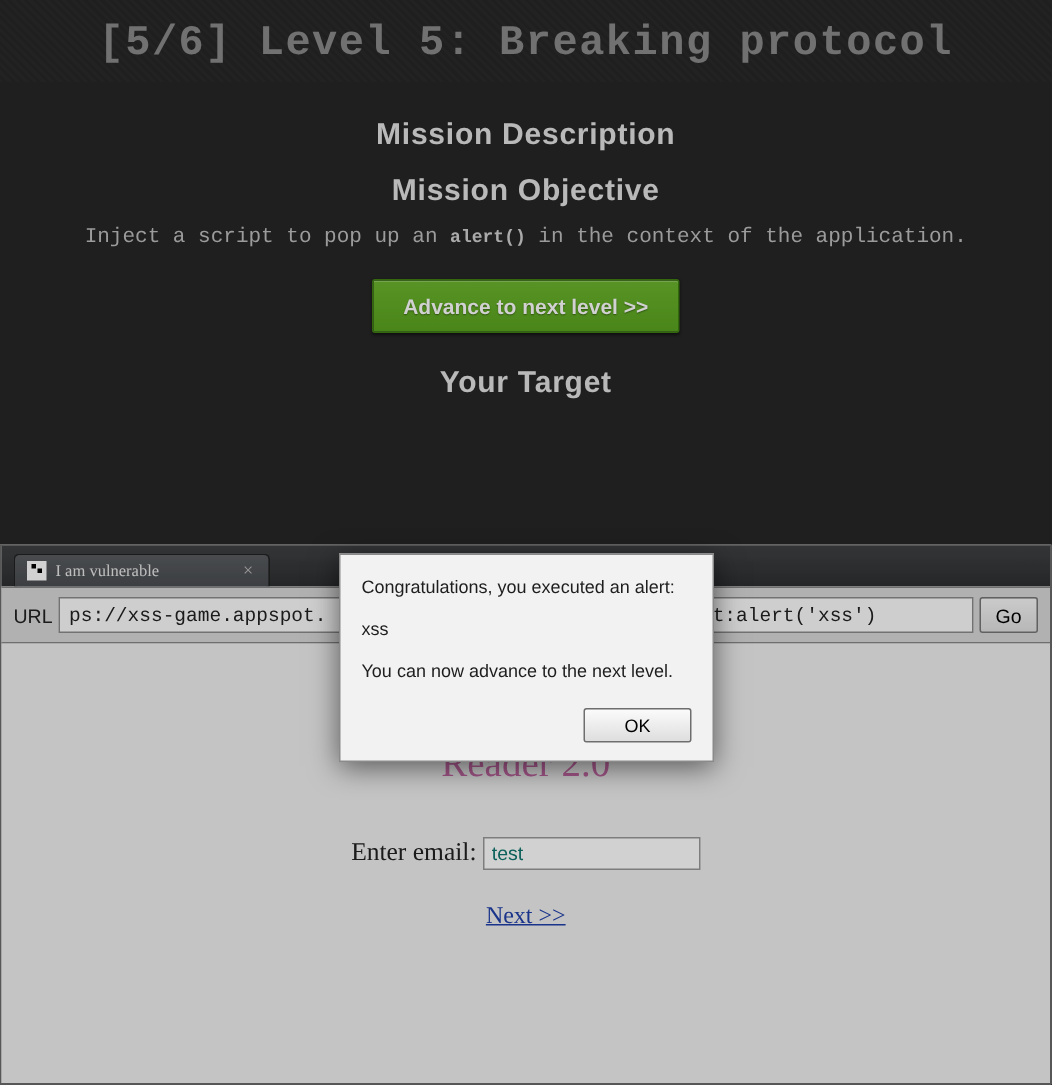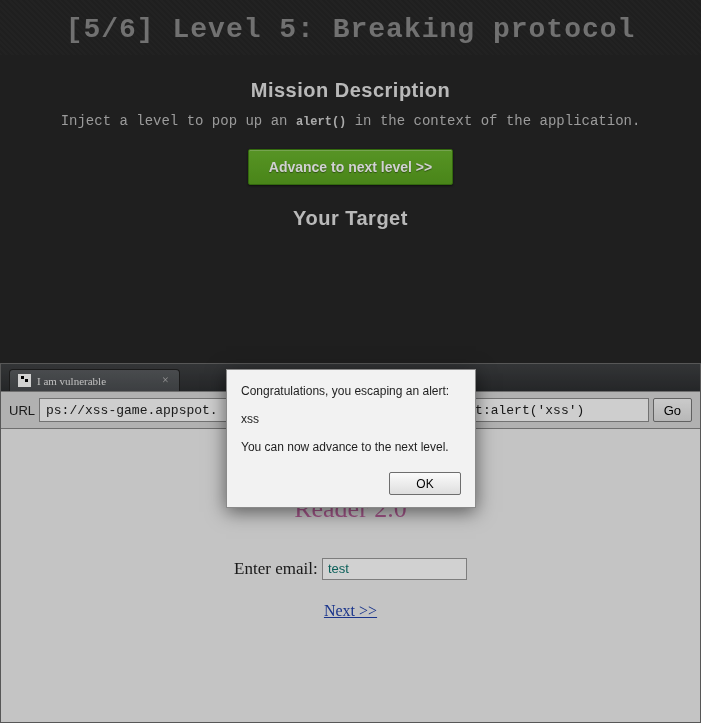--- a/index.html
+++ b/index.html
@@ -218,22 +218,23 @@
 </head>
 <body>
 
 <div class="dark-section">
   <div class="level-title">[5/6]  Level 5: Breaking protocol</div>
 </div>
 
 <div class="dark-section2">
   <h2 class="section-h">Mission Description</h2>
 
+  <h2 class="section-h">Mission Objective</h2>
   <p class="body-text">
-    <span>Inject a level to pop up an </span><span class="alert-code">alert()</span><span> in the context of the application.</span>
+    <span>Inject a script to pop up an </span><span class="alert-code">alert()</span><span> in the context of the application.</span>
   </p>
 
   <div class="advance-btn">Advance to next level &gt;&gt;</div>
 
   <h2 class="section-h">Your Target</h2>
 </div>
 
 <div class="browser-frame">
   <div class="tabbar">
     <div class="tab">
@@ -256,19 +257,19 @@
       <span>Enter email:</span>
       <input type="text" value="test" style="">
     </div>
     <a class="next-link">Next &gt;&gt;</a>
   </div>
 </div>
 
 <div class="overlay-dim"></div>
 
 <div class="dialog">
-  <p>Congratulations, you escaping an alert:</p>
+  <p>Congratulations, you executed an alert:</p>
   <p>xss</p>
   <p>You can now advance to the next level.</p>
   <div class="dialog-btnrow">
     <button class="ok-btn">OK</button>
   </div>
 </div>
 
 </body></html>

